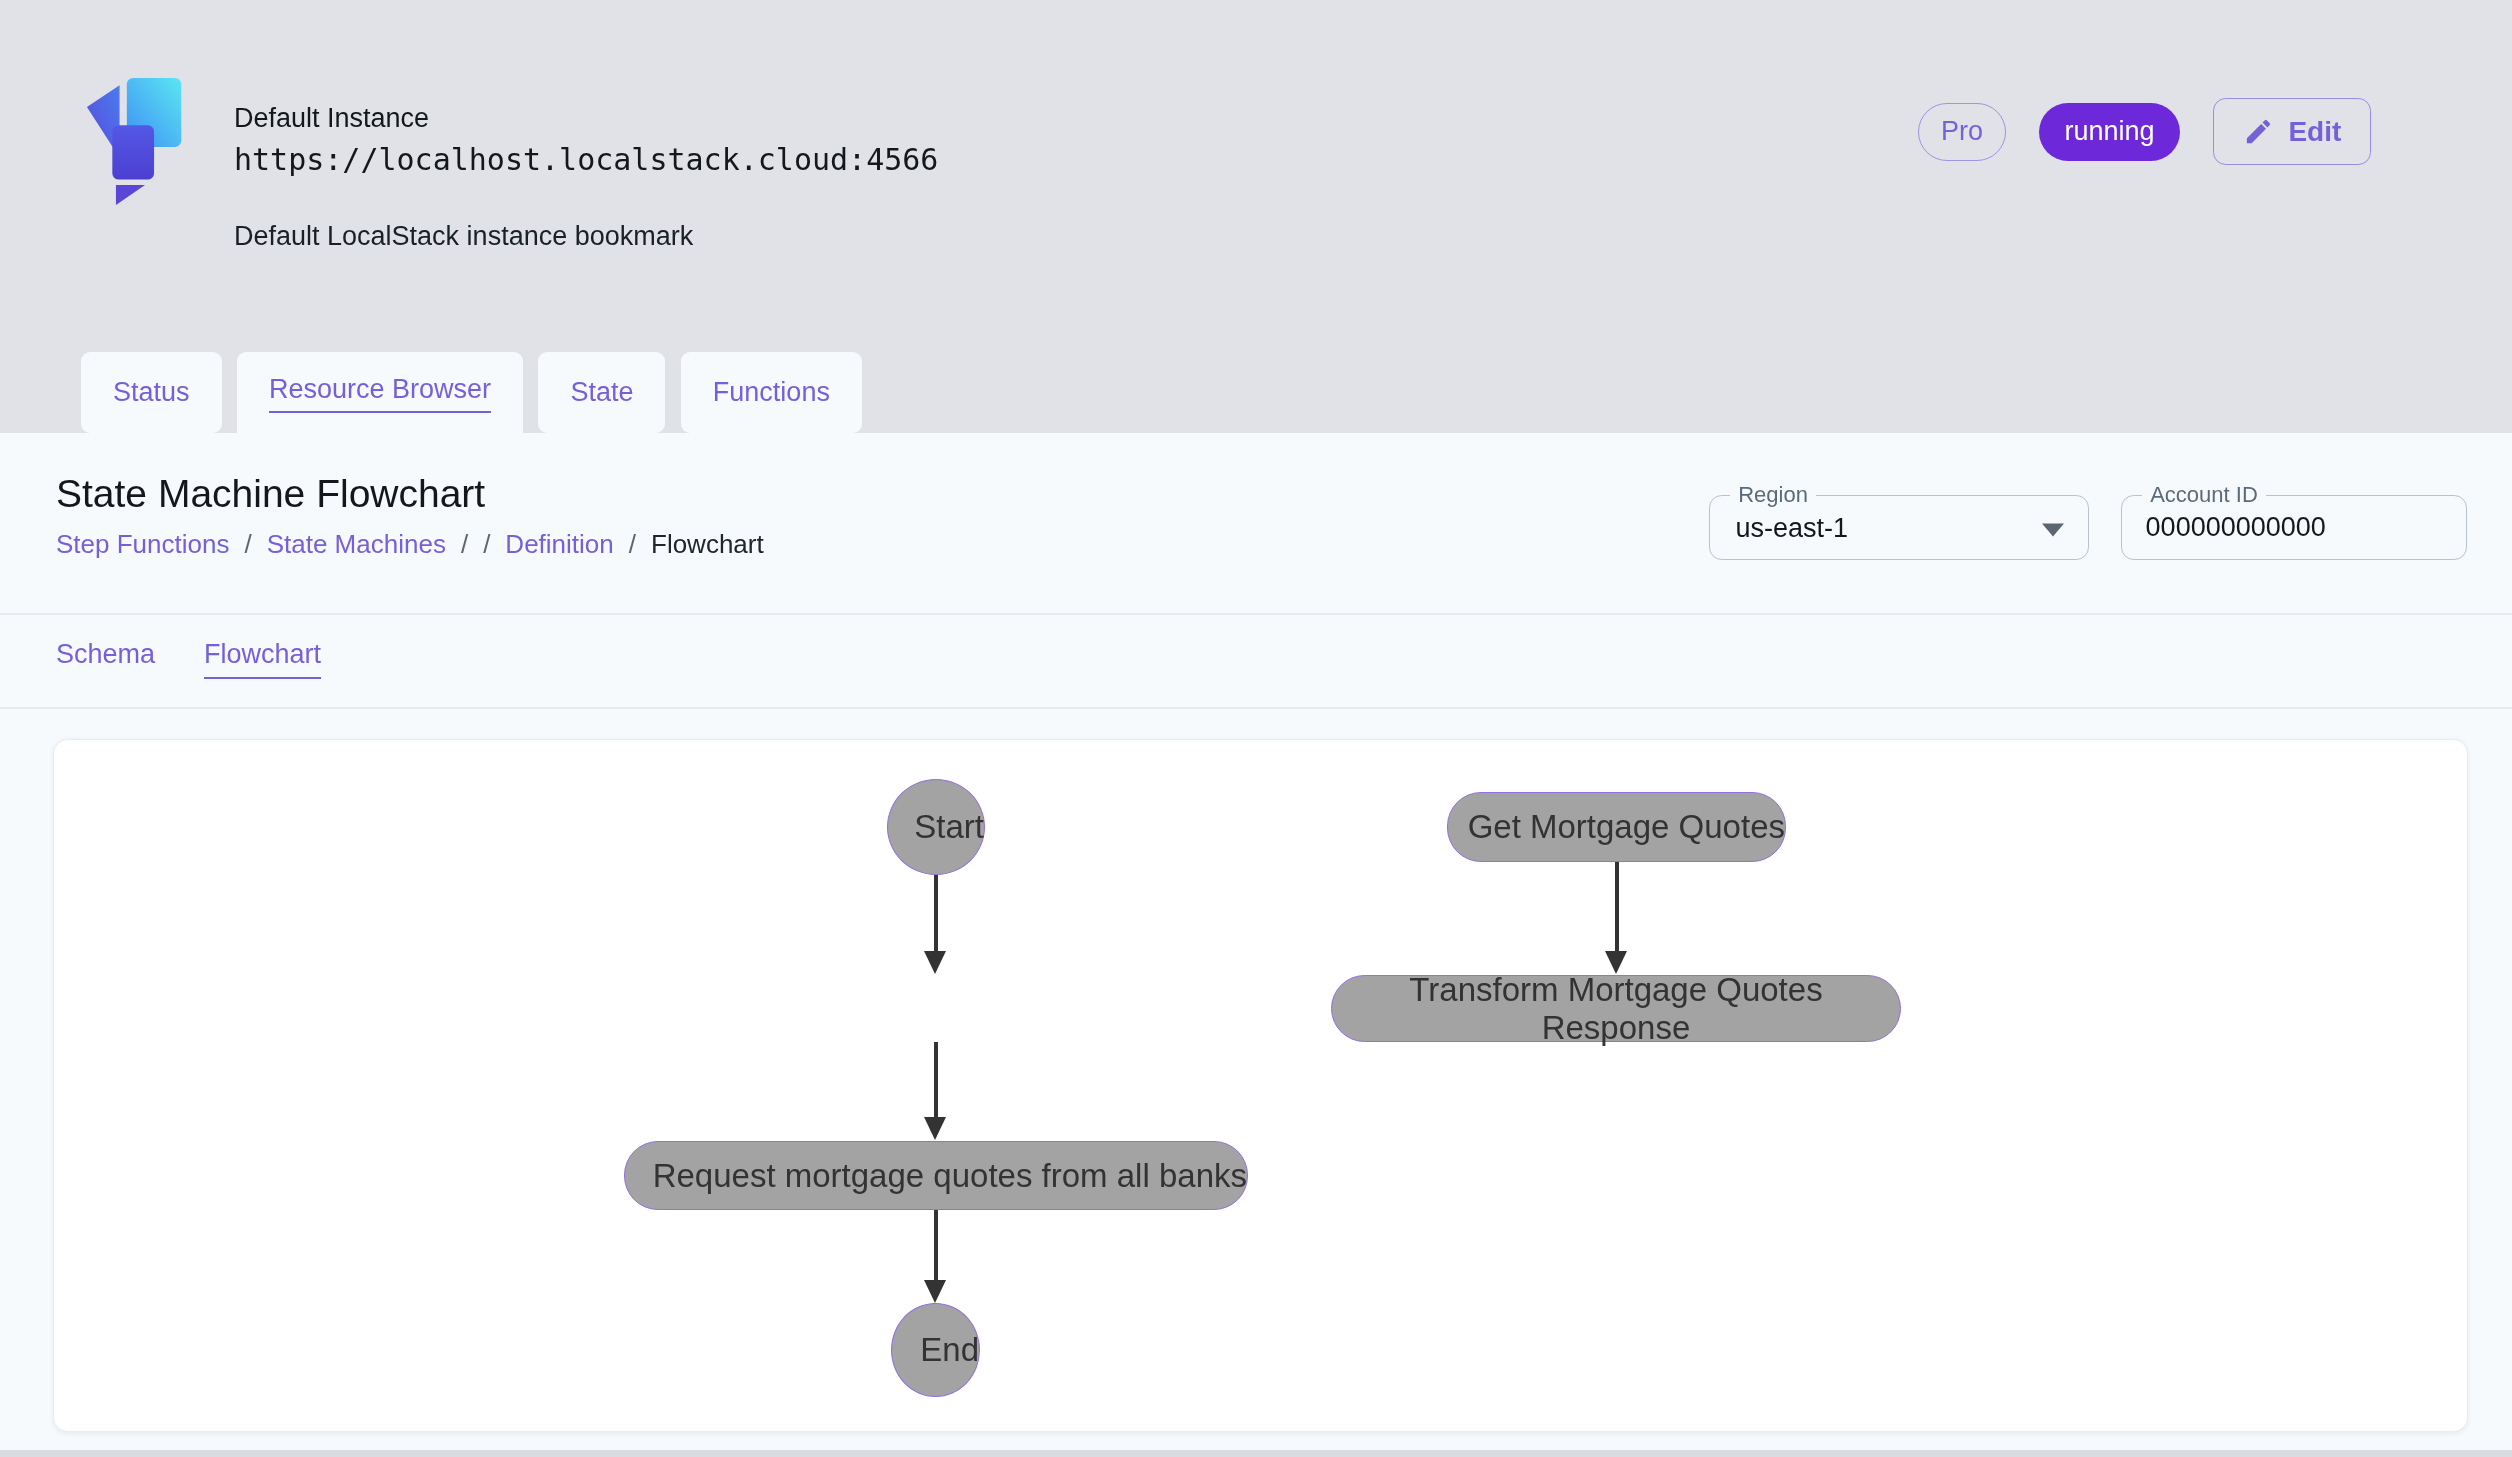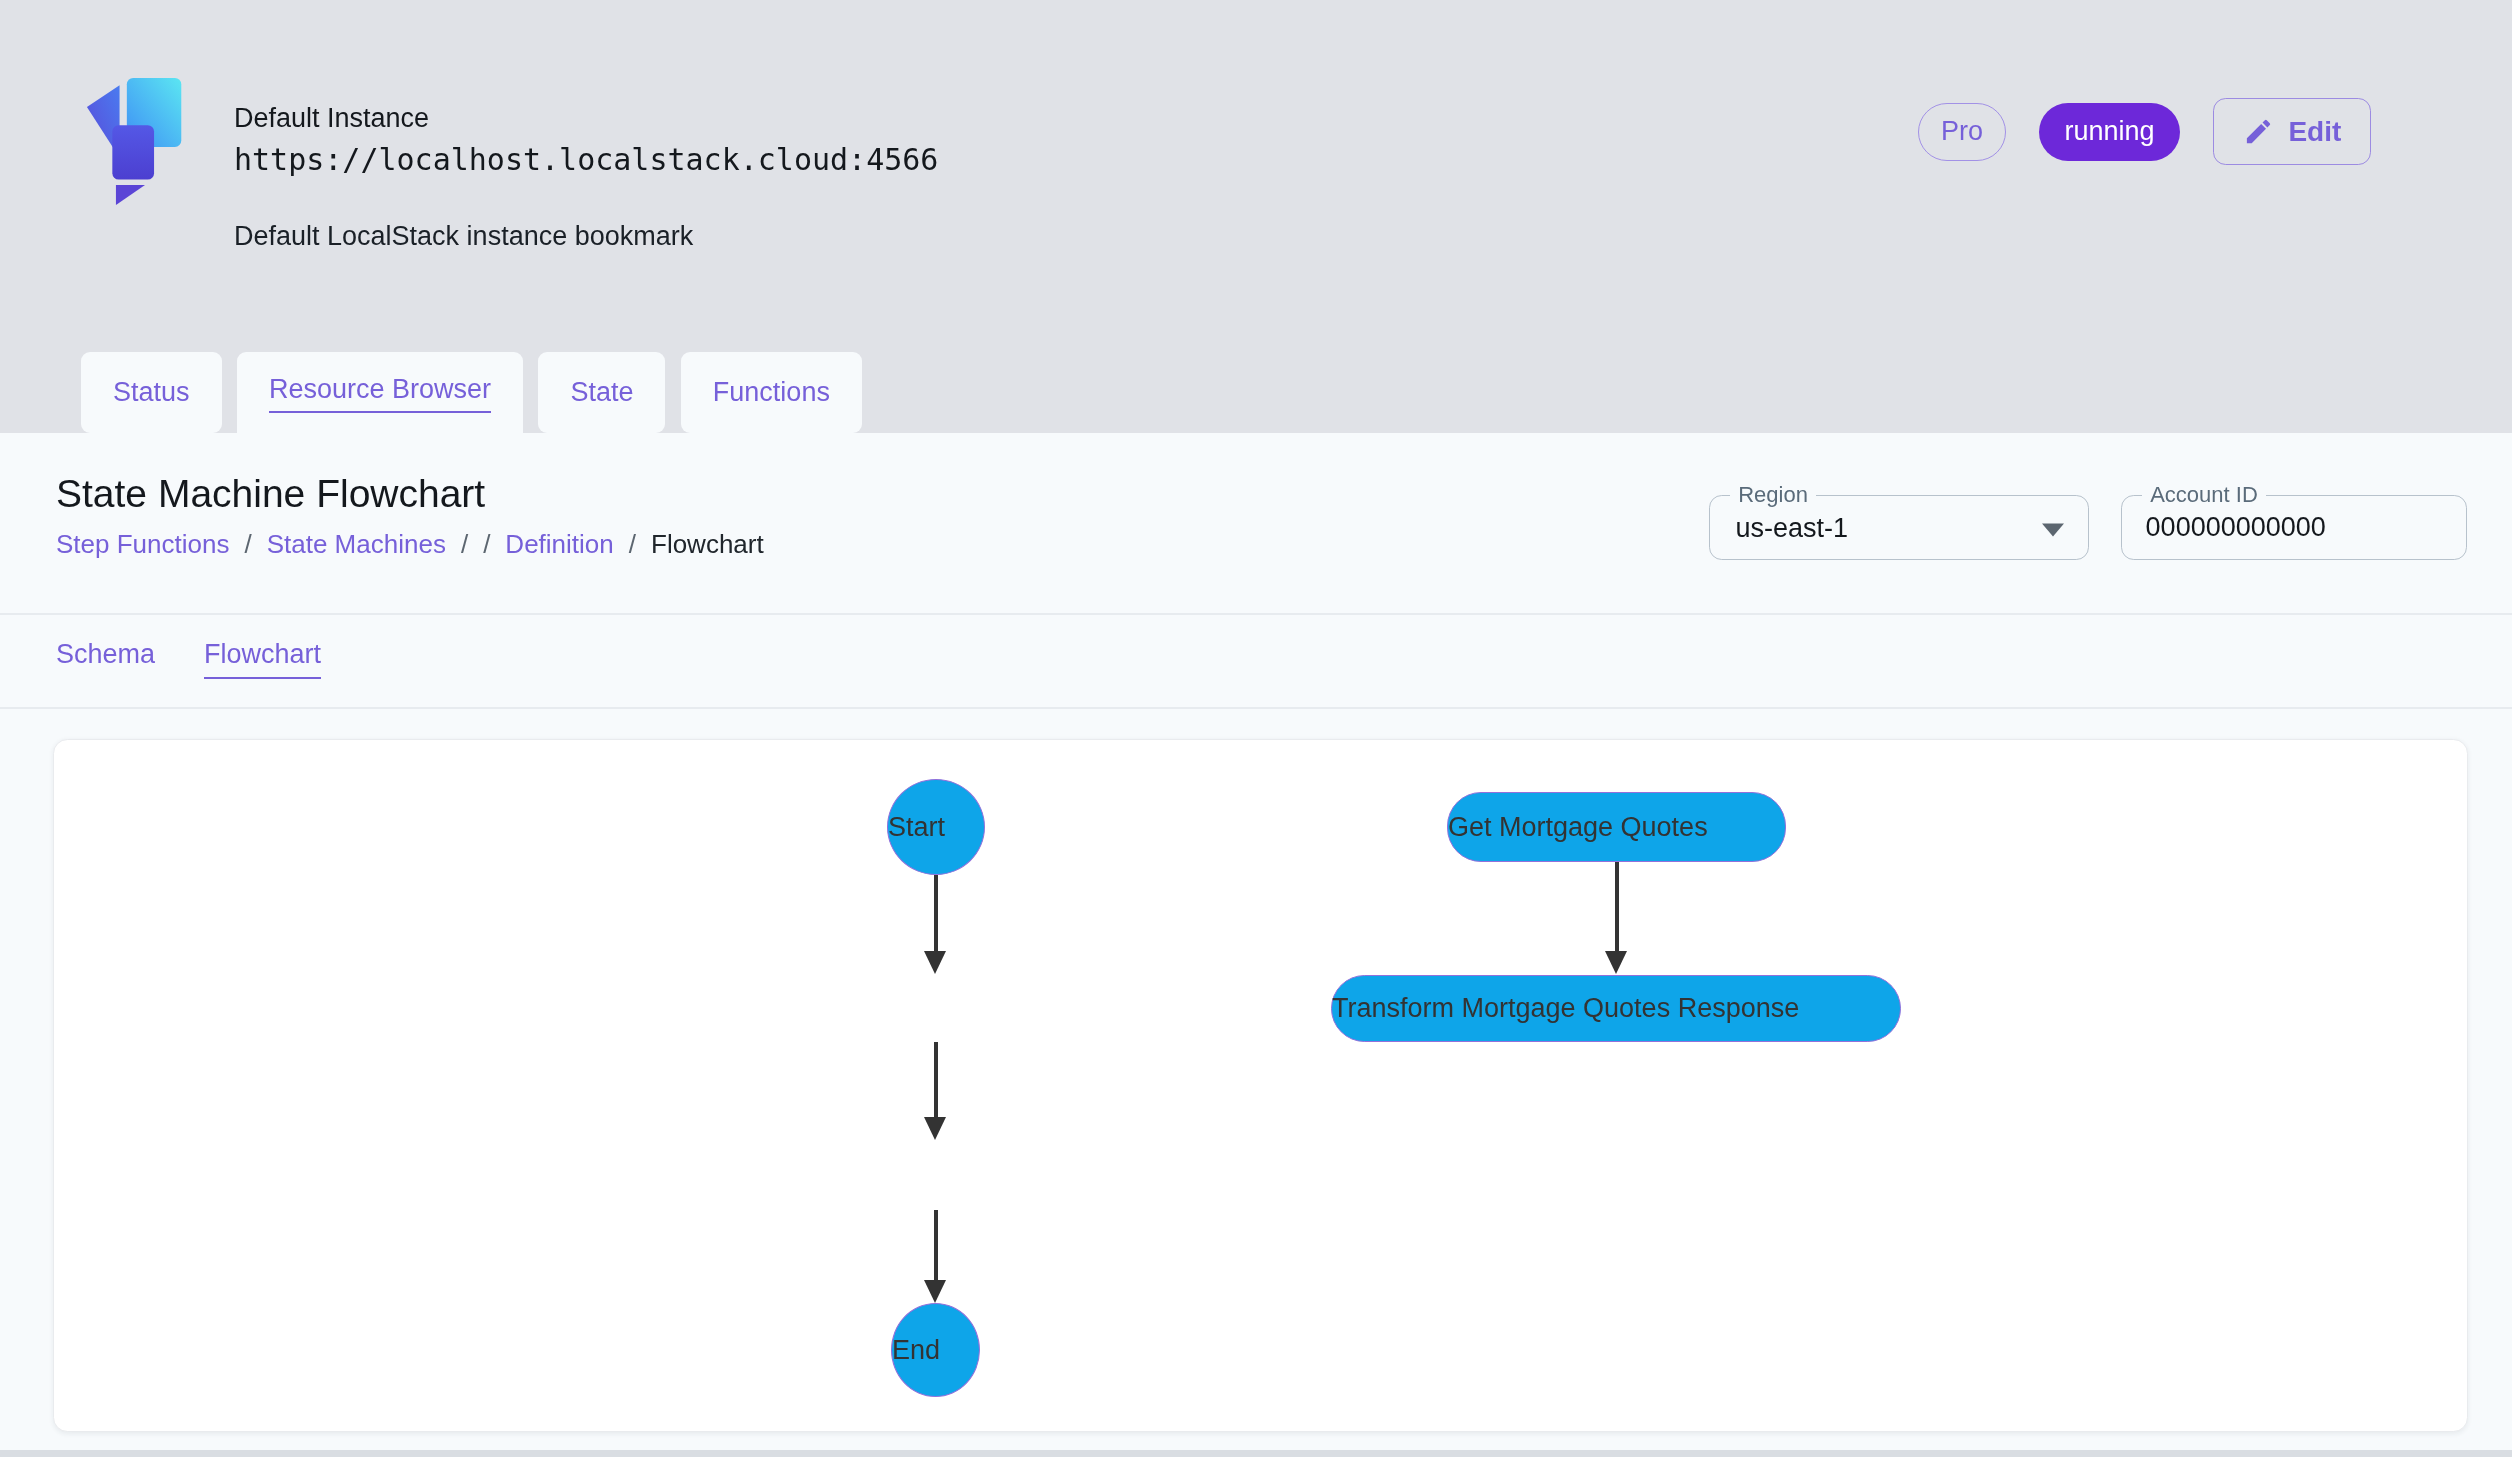--- a/index.html
+++ b/index.html
@@ -81,23 +81,23 @@
   .subtab { color: #7660D9; cursor: pointer; padding-bottom: 7.3px; }
   .subtab.active { border-bottom: 2.7px solid #7660D9; }
 
   
   .card {
     left: 53px; top: 739px; width: 2415px; height: 693px;
     background: #FFFFFF; border: 0.9px solid #E9EBEE; border-radius: 14.5px;
     box-shadow: 0 1.8px 5.4px rgba(30,40,60,0.07);
   }
   .node {
-    position: absolute; display: flex; align-items: center; justify-content: flex-start;
-    background: #0ea5e9; border: 1.8px solid #9370DB; color: #333333;
-    font-size: 27px; text-align: center;
+    position: absolute; display: flex; align-items: center; justify-content: flex-end;
+    background: #a3a3a3; border: 1.8px solid #9370DB; color: #333333;
+    font-size: 33px; text-align: center;
   }
   .node.ellipse { border-radius: 50%; }
   .node.rounded { border-radius: 34px; }
   .edge-line { position: absolute; width: 3.6px; background: #333333; }
   .edge-arrow {
     position: absolute; width: 0; height: 0;
     border-left: 11.8px solid transparent; border-right: 11.8px solid transparent;
     border-top: 23.6px solid #333333;
   }
 
@@ -198,20 +198,23 @@
 
   <div class="node ellipse" style="left:833px; top:39px; width:98px; height:96px;">
     <span>Start</span>
   </div>
   <div class="edge-line" style="left:880px; top:135px; height:76px;"></div>
   <div class="edge-arrow" style="left:870px; top:211px;"></div>
 
   <div class="edge-line" style="left:880px; top:302px; height:75px;"></div>
   <div class="edge-arrow" style="left:870px; top:377px;"></div>
 
+  <div class="node rounded" style="left:570px; top:401px; width:624px; height:69px;">
+    <span>Request mortgage quotes from all banks</span>
+  </div>
   <div class="edge-line" style="left:880px; top:470px; height:70px;"></div>
   <div class="edge-arrow" style="left:870px; top:540px;"></div>
 
   <div class="node ellipse" style="left:837px; top:563px; width:89px; height:94px;">
     <span>End</span>
   </div>
 
   <div class="node rounded" style="left:1393px; top:52px; width:339px; height:70px;">
     <span>Get Mortgage Quotes</span>
   </div>

